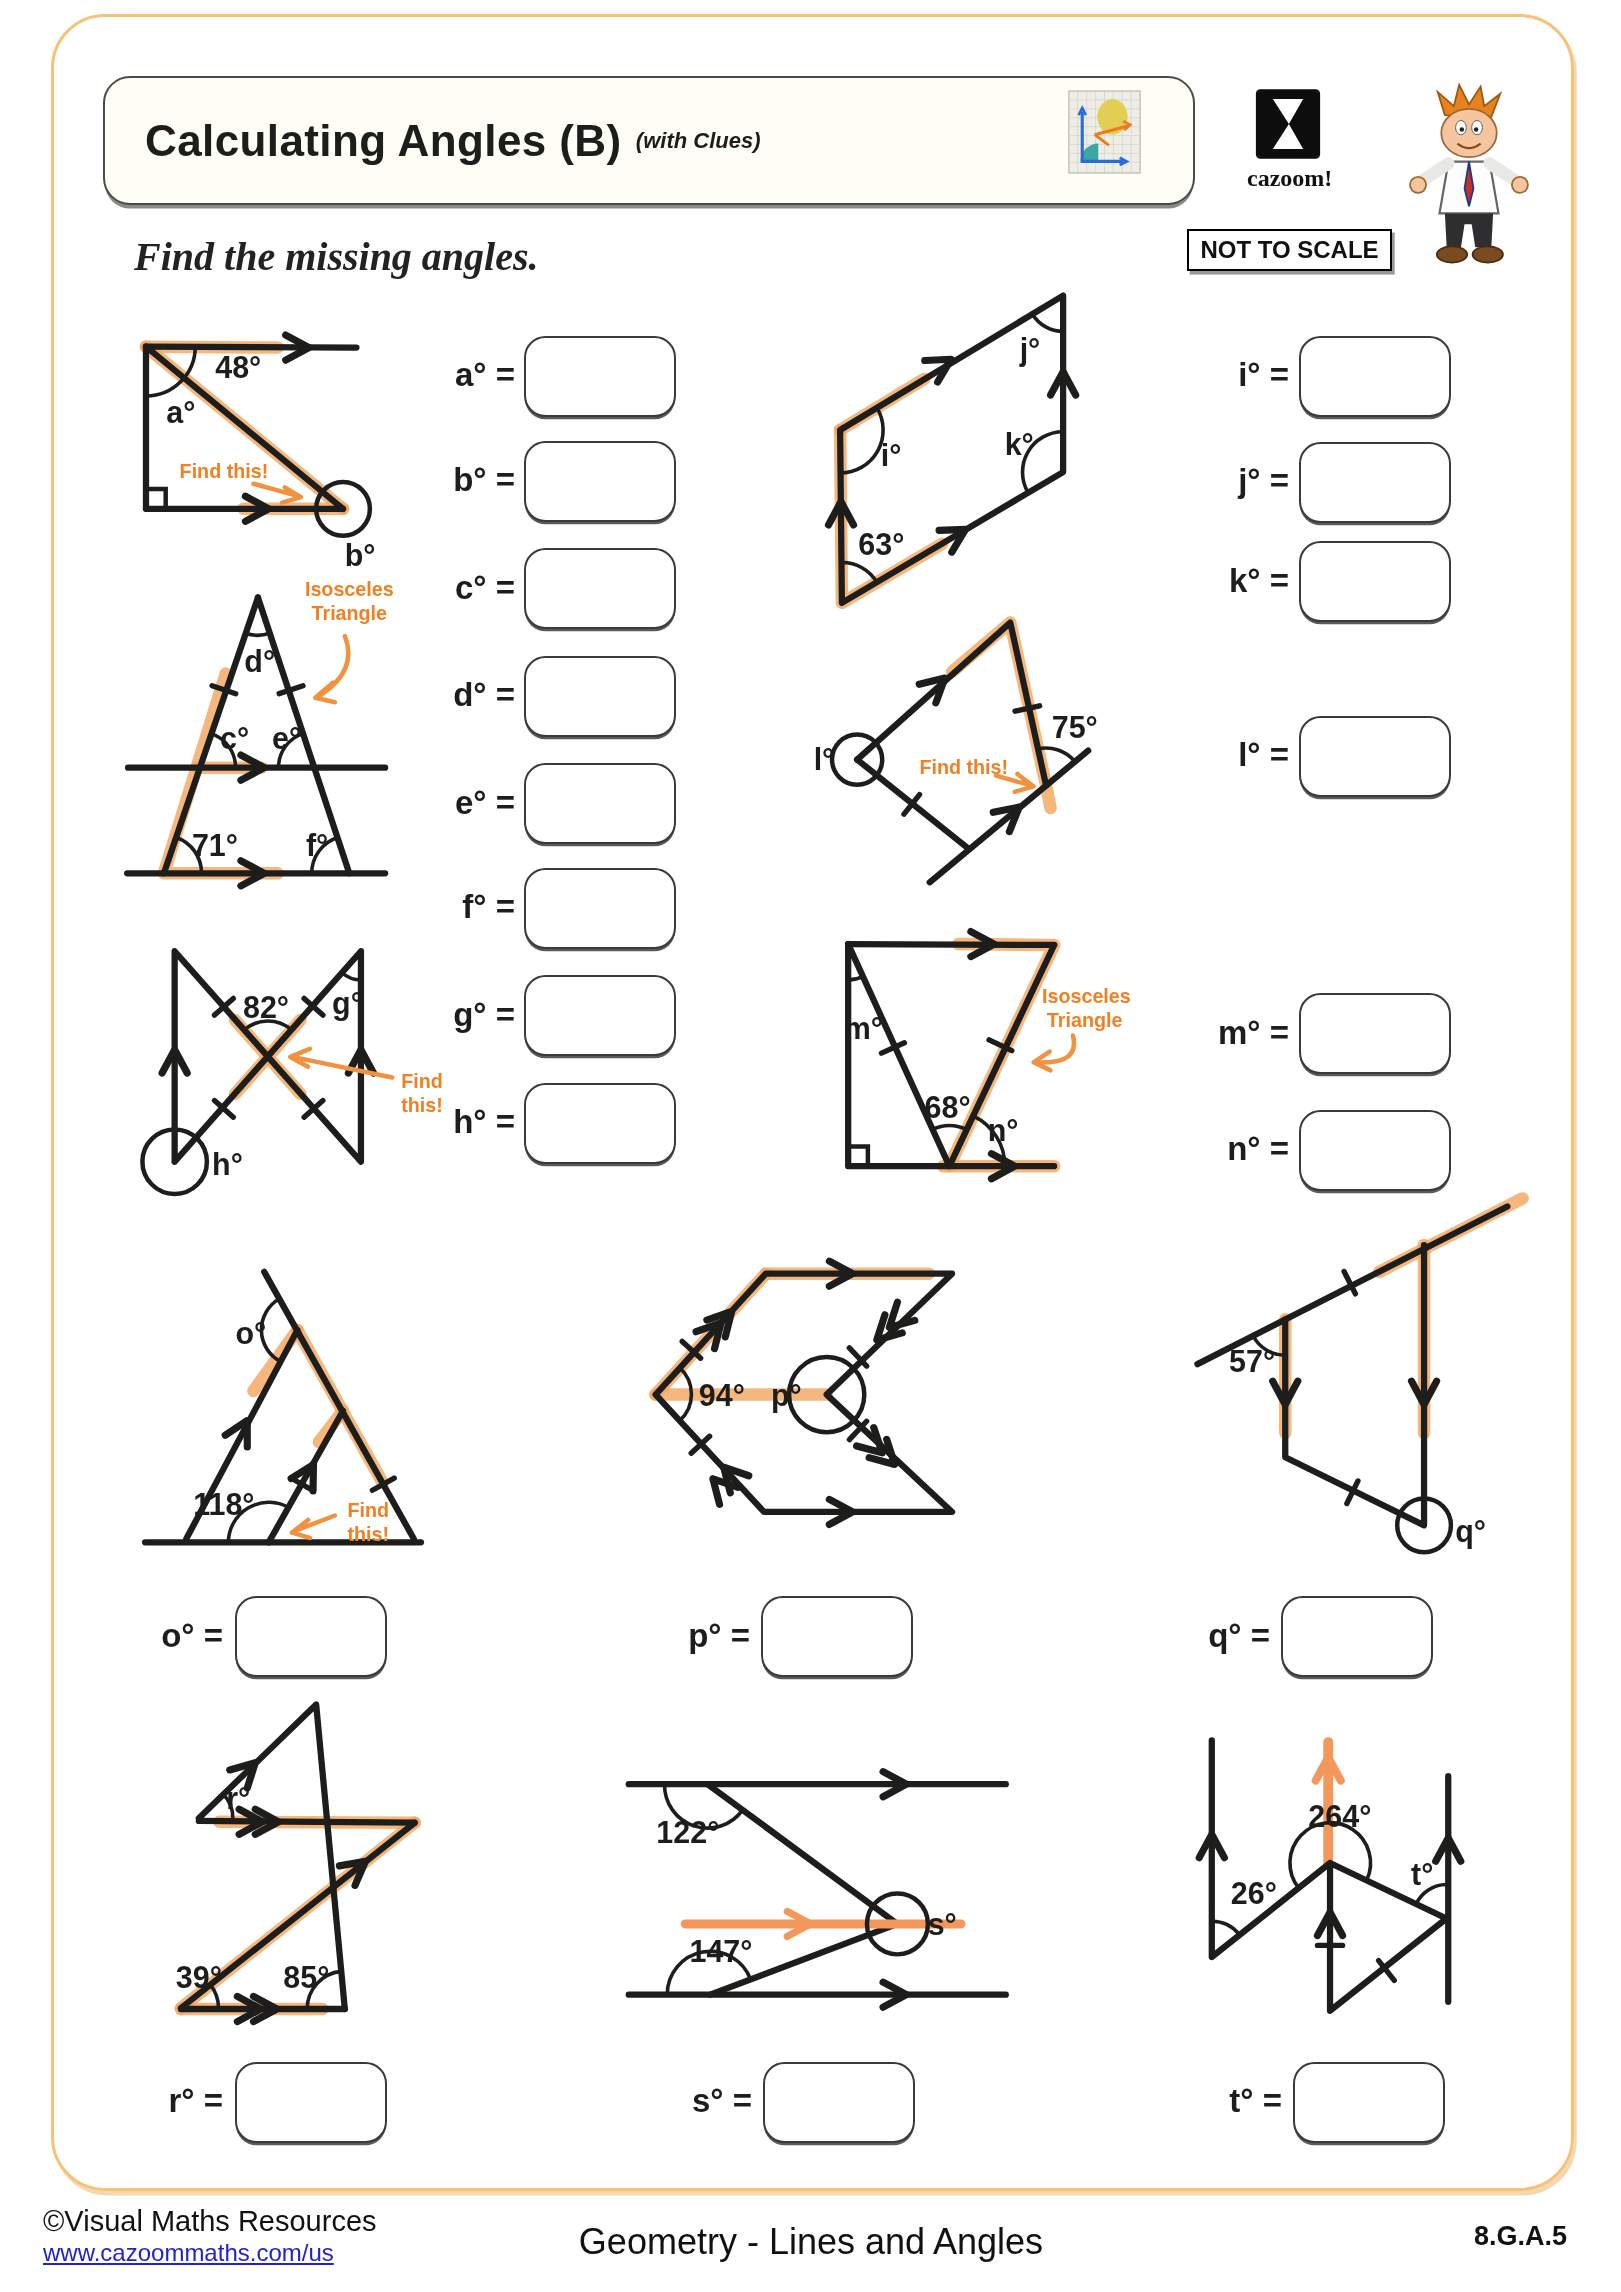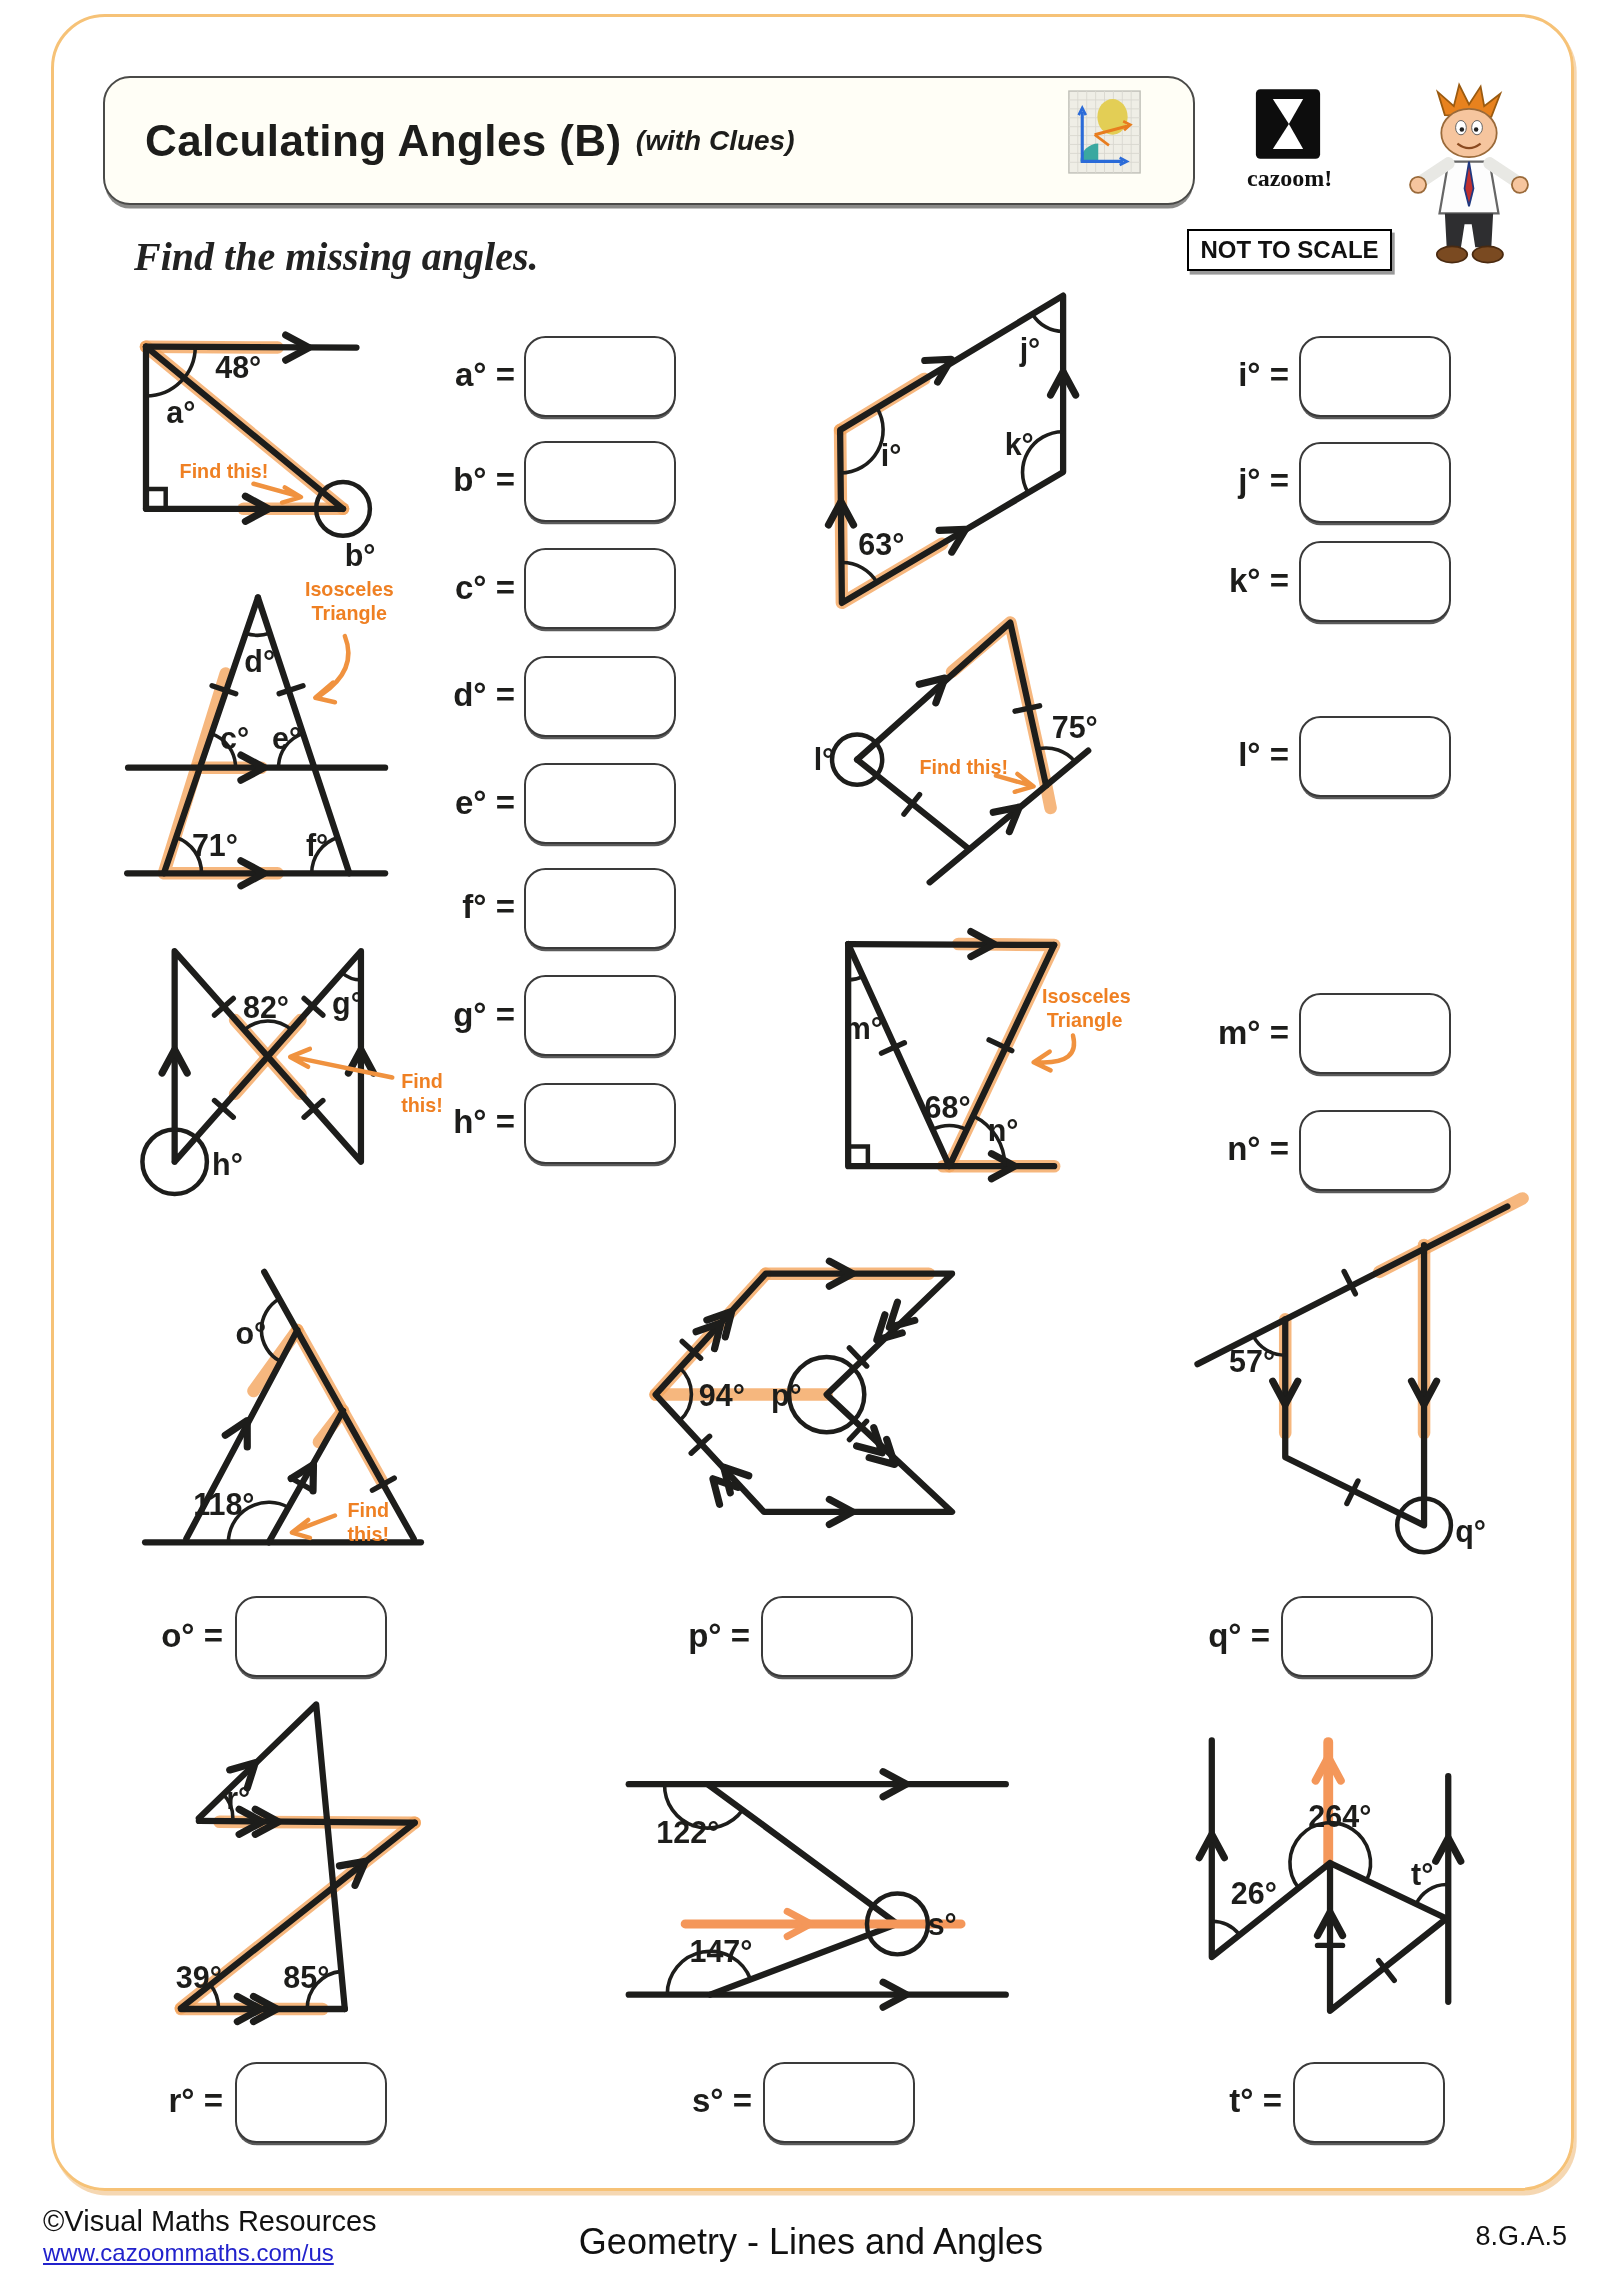--- a/index.html
+++ b/index.html
@@ -1,20 +1,20 @@
 <!DOCTYPE html>
 <html style="font-size:14.3px"><head>
 <meta charset="utf-8">
 <style>
   html,body{margin:0;padding:0;background:#fff;}
   #page{position:relative;width:1612px;height:2293px;background:#ffffff;font-family:"Liberation Sans",sans-serif;overflow:hidden;}
   .page-border{position:absolute;left:51px;top:14.3px;width:1517px;height:2171px;border:3.6px solid #F6C277;border-radius:54px;box-shadow:2.7px 4.5px 0 rgba(232,166,84,.45);}
   .header-box{position:absolute;left:103px;top:76px;width:1088px;height:125px;background:#FFFEF6;border:2.7px solid #4a4a48;border-radius:27px;box-shadow:0 5.4px 0 -1.8px #8a8a88;display:flex;align-items:center;}
   .title{font-size:44px;font-weight:bold;color:#1d1d1b;margin-left:40px;letter-spacing:0.4px;}
-  .subtitle{font-size:28px;font-style:italic;font-weight:bold;color:#1d1d1b;margin-left:14.3px;}
+  .subtitle{font-size:22px;font-style:italic;font-weight:bold;color:#1d1d1b;margin-left:14.3px;}
   .graph-icon{position:absolute;left:1068px;top:90px;}
   .cazoom{position:absolute;left:1247px;top:88px;width:81px;text-align:center;}
   .cazoom-text{font-family:"Liberation Serif",serif;font-weight:bold;font-size:24px;color:#111;margin-top:1.8px;}
   .mascot{position:absolute;left:1402px;top:81px;}
   .instruction{position:absolute;left:134px;top:233px;font-family:"Liberation Serif",serif;font-style:italic;font-weight:bold;font-size:40px;color:#222;}
   .nts{position:absolute;left:1187px;top:229px;width:201px;height:38px;border:2.7px solid #000;background:#fff;display:flex;align-items:center;justify-content:center;font-weight:bold;font-size:24px;color:#111;box-shadow:2.7px 3.6px 0 rgba(70,70,70,.55);}
   .ans-label{position:absolute;width:116px;text-align:right;font-weight:bold;font-size:33px;color:#1d1d1b;}
   .ans-box{position:absolute;width:148px;height:77px;background:#fff;border:2.2px solid #3a3a3a;border-radius:21.5px;box-shadow:0 3.1px 0 -0.9px #5a5a5a;}
   svg.overlay{position:absolute;left:0;top:0;}
   .k{stroke:#1d1d1b;stroke-width:7;fill:none;stroke-linecap:round;stroke-linejoin:round;}
@@ -25,21 +25,21 @@
   .chev{stroke:#1d1d1b;stroke-width:8;fill:none;stroke-linecap:round;stroke-linejoin:round;}
   .hl{stroke:#F4A55E;stroke-width:14;opacity:.8;fill:none;stroke-linecap:round;stroke-linejoin:round;}
   .hs{stroke:#F4975A;fill:none;stroke-linecap:round;stroke-linejoin:round;}
   .oar{stroke:#F0923F;stroke-width:5;fill:none;stroke-linecap:round;stroke-linejoin:round;}
   .lbl{font-family:"Liberation Sans",sans-serif;font-weight:bold;font-size:34px;fill:#1d1d1b;text-anchor:middle;}
   .olbl{font-family:"Liberation Sans",sans-serif;font-weight:bold;font-size:22px;fill:#EF8023;text-anchor:middle;}
   .ost{text-anchor:start;}
   .footer-left1{position:absolute;left:43px;top:2205px;font-size:29px;color:#111;}
   .footer-link{position:absolute;left:43px;top:2239px;font-size:24px;color:#2222CC;text-decoration:underline;}
   .footer-center{position:absolute;left:0;top:2221px;width:1622px;text-align:center;font-size:36px;color:#111;}
-  .footer-right{position:absolute;right:45px;top:2221px;font-size:27px;color:#111;}
+  .footer-right{position:absolute;right:45px;top:2221px;font-size:27px;color:#111;font-weight:bold;}
 </style>
 </head>
 <body>
 
 <div id="page">
   <div class="page-border"></div>
 
   <div class="header-box">
     <span class="title">Calculating Angles (B)</span>
     <span class="subtitle">(with Clues)</span>

